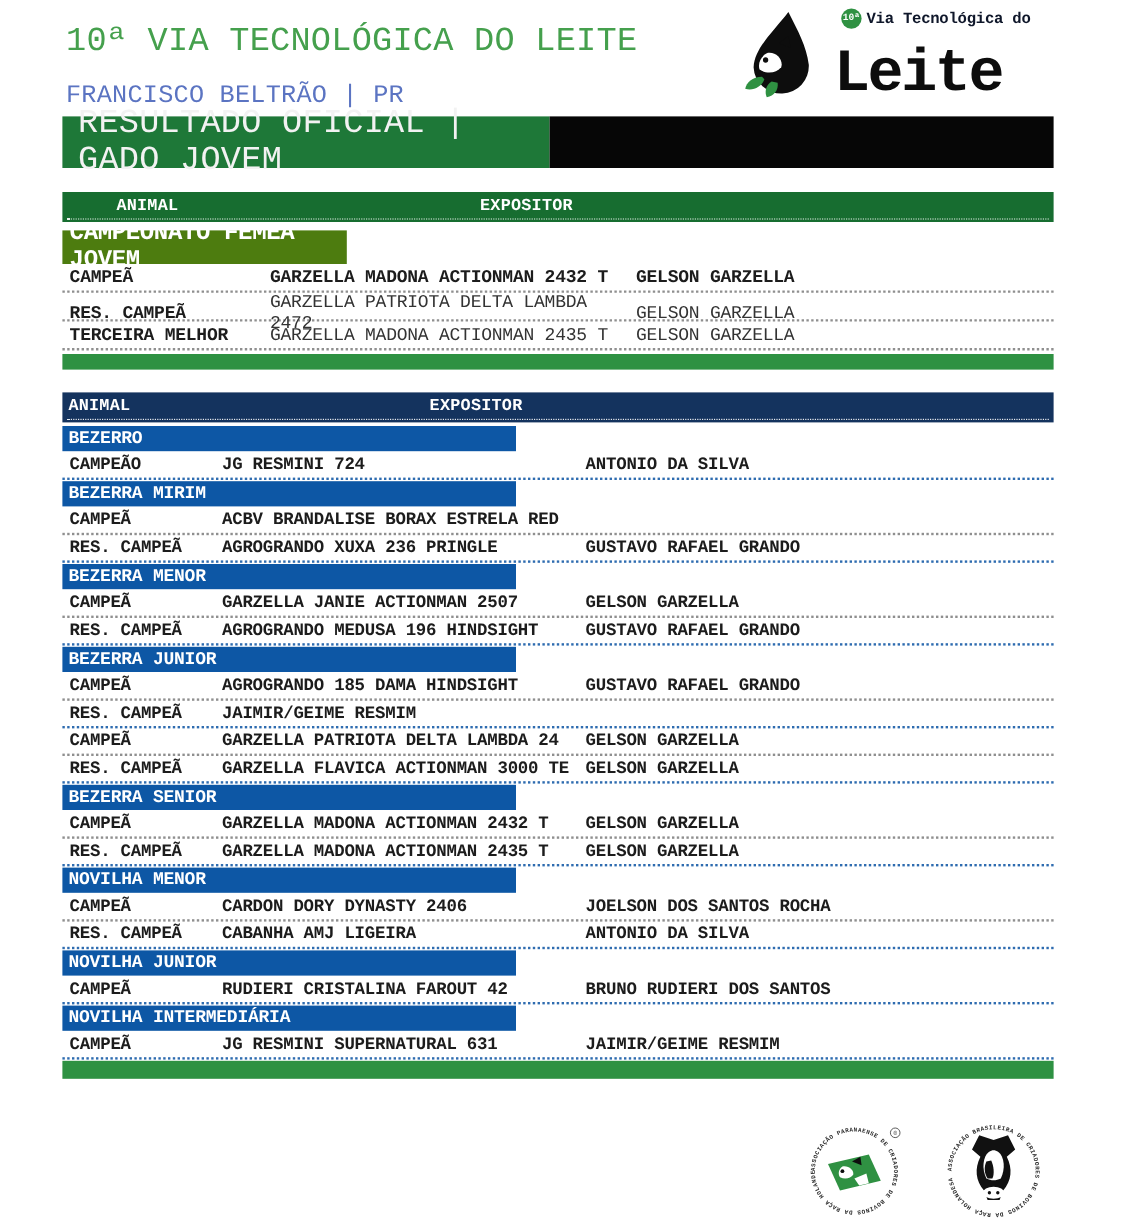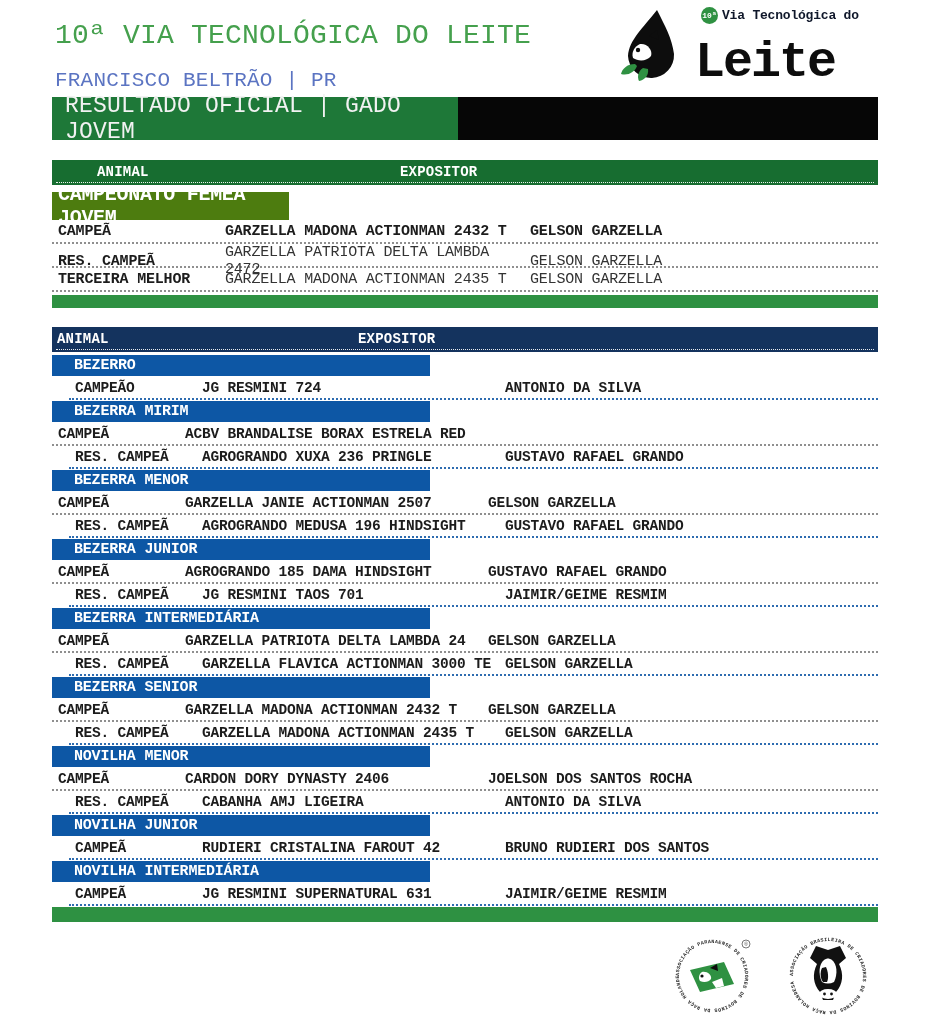--- a/index.html
+++ b/index.html
@@ -15,21 +15,21 @@
   .logo-right{margin-left:2px;display:flex;flex-direction:column;}
   .logo-tagrow{display:flex;align-items:center;gap:4px;margin-left:6px;}
   .logo-badge{width:17px;height:17px;border-radius:50%;background:#2F9142;color:#fff;
               font-size:8px;font-weight:bold;display:flex;align-items:center;justify-content:center;}
   .logo-tag{font-size:13px;font-weight:bold;color:#0f172a;letter-spacing:-.2px;}
   .logo-word{font-size:50px;font-weight:800;color:#0d0d0d;letter-spacing:-2px;line-height:.85;margin-top:18px;}
 
   
   .banner{position:absolute;left:52px;top:97px;width:826px;height:43px;display:flex;}
   .banner-green{width:406px;background:#1E7838;color:#f2f2f2;display:flex;align-items:center;
-                padding-left:13px;box-sizing:border-box;font-size:23px;font-weight:400;letter-spacing:.2px;}
+                padding-left:13px;box-sizing:border-box;font-size:28px;font-weight:400;letter-spacing:.2px;}
   .banner-black{flex:1;background:#060606;}
 
   
   .tbl{position:absolute;left:52px;width:826px;}
   .thead{position:relative;height:25px;color:#fff;font-weight:bold;font-size:14px;letter-spacing:.2px;}
   .thead:after{content:"";position:absolute;left:4px;right:4px;bottom:2px;border-bottom:1px dotted rgba(255,255,255,.9);}
   .thead span{position:absolute;top:4px;}
   .thead-green{background:#176D30;}
   .thead-blue{background:#14335E;}
   .thead-green .c1{left:45px;} .thead-green .c2{left:348px;}
@@ -41,27 +41,27 @@
                font-size:20px;font-weight:bold;letter-spacing:-.3px;}
   .g-row{display:grid;grid-template-columns:173px 305px 1fr;align-items:center;height:24px;
          border-bottom:2px dotted #8f8f8f;font-size:15px;letter-spacing:-.2px;color:#1c1c1c;box-sizing:border-box;}
   .g-row .award{padding-left:6px;font-weight:bold;}
   .g-row.bold .animal,.g-row.bold .expositor{font-weight:bold;}
   .g-row.reg .animal,.g-row.reg .expositor{font-weight:400;color:#333;}
   .green-bar{height:13px;background:#2E9142;margin-top:3px;}
 
   
   .cat-bar{width:378px;height:21px;background:#0D57A5;color:#fff;font-weight:bold;font-size:15px;
-           letter-spacing:-.2px;display:flex;align-items:center;padding-left:22px;box-sizing:border-box;
+           letter-spacing:-.2px;display:flex;align-items:center;padding-left:5px;box-sizing:border-box;
            margin-top:1px;margin-bottom:1px;}
   .b-row{display:grid;grid-template-columns:133px 303px 1fr;align-items:center;height:23px;
          border-bottom:2px dotted #8f8f8f;font-size:14.5px;font-weight:bold;letter-spacing:-.2px;
          color:#1c1c1c;box-sizing:border-box;}
   .b-row .award{padding-left:6px;}
-  .b-row.pre-cat{border-bottom-color:#2E6CB0;margin-left:17px;}
+  .b-row.pre-cat{border-bottom-color:#2E6CB0;}
   .blue-gap{height:2px;}
   .green-bar-big{height:15px;background:#2E9142;margin-top:1px;}
 
   
   .stamps{position:absolute;left:672px;top:934px;display:flex;gap:34px;align-items:center;}
 </style>
 </head>
 <body>
 
 <div class="page">
@@ -155,24 +155,22 @@
           <span class="expositor">GUSTAVO RAFAEL GRANDO</span>
         </div>
         <div class="cat-bar">BEZERRA JUNIOR</div>
         <div class="b-row">
           <span class="award">CAMPEÃ</span>
           <span class="animal">AGROGRANDO 185 DAMA HINDSIGHT</span>
           <span class="expositor">GUSTAVO RAFAEL GRANDO</span>
         </div>
         <div class="b-row pre-cat">
           <span class="award">RES. CAMPEÃ</span>
-          <span class="animal">JG RESMINI TAOS 701</span>
           <span class="expositor">JAIMIR/GEIME RESMIM</span>
         </div>
-        <div class="cat-bar">BEZERRA INTERMEDIÁRIA</div>
         <div class="b-row">
           <span class="award">CAMPEÃ</span>
           <span class="animal">GARZELLA PATRIOTA DELTA LAMBDA 24</span>
           <span class="expositor">GELSON GARZELLA</span>
         </div>
         <div class="b-row pre-cat">
           <span class="award">RES. CAMPEÃ</span>
           <span class="animal">GARZELLA FLAVICA ACTIONMAN 3000 TE</span>
           <span class="expositor">GELSON GARZELLA</span>
         </div>

